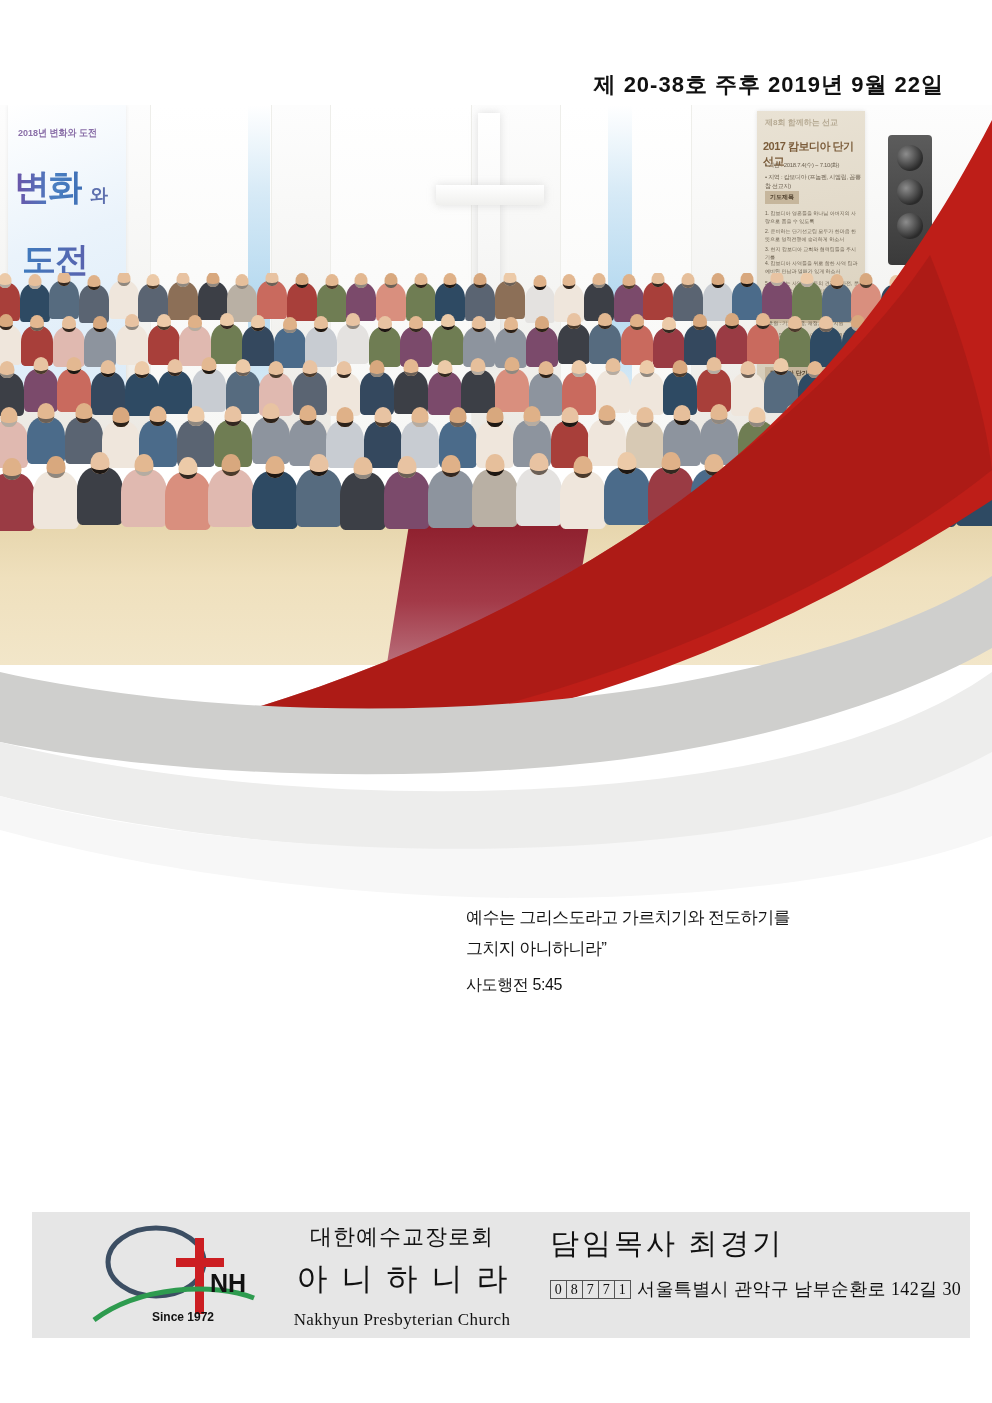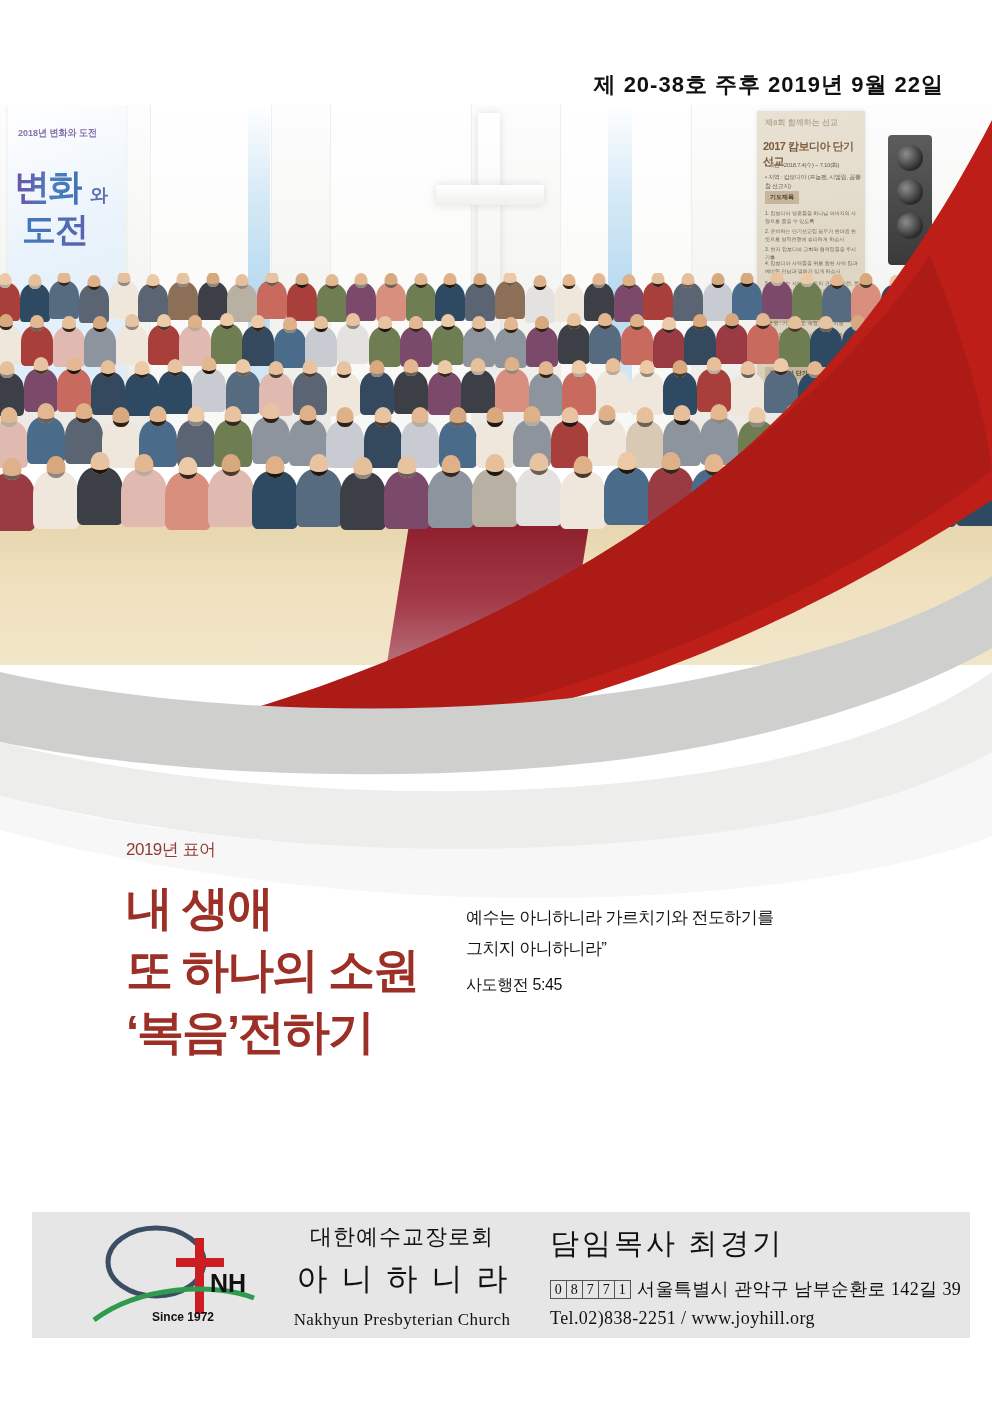--- a/index.html
+++ b/index.html
@@ -95,21 +95,21 @@
     font-size: 9px; color: #8a6fa8; font-weight: bold;
     transform: scaleY(1.1);
   }
   .banner-left .bl-main1 {
     position: absolute; left: 6px; top: 58px;
     font-size: 36px; font-weight: bold; letter-spacing: -2px;
     background: linear-gradient(90deg,#6c53a8 0%, #4a7fc1 60%, #3f6fb5 100%);
     -webkit-background-clip: text; background-clip: text; color: transparent;
   }
   .banner-left .bl-main2 {
-    position: absolute; left: 14px; top: 102px;
+    position: absolute; left: 14px; top: 132px;
     font-size: 34px; font-weight: bold; letter-spacing: -1px;
     background: linear-gradient(90deg,#3f7bbd 0%, #5a62ae 100%);
     -webkit-background-clip: text; background-clip: text; color: transparent;
   }
   .banner-left .bl-foot {
     position: absolute; left: 10px; bottom: 14px;
     font-size: 5px; color: #8e96a6; line-height: 1.5;
   }
 
   
@@ -1044,29 +1044,23 @@
 
     <path d="M992,470 C880,560 700,650 520,700 C380,738 230,756 120,742 C330,700 560,600 720,470 C800,408 880,330 930,255 C960,330 985,410 992,470 Z" fill="#9E1A15" opacity=".55"></path>
 
     <path d="M0,672 C180,712 420,720 620,692 C790,668 920,622 992,576 L992,648 C900,700 760,744 600,762 C400,784 170,776 0,742 Z" fill="#cfcfcd"></path>
 
     <path d="M0,742 C190,790 460,806 680,776 C830,756 930,716 992,672 L992,760 C900,806 770,838 600,848 C380,860 160,836 0,796 Z" fill="#ededec"></path>
 
     <path d="M0,796 C210,852 520,866 760,826 C870,808 940,780 992,752 L992,836 C900,872 740,896 560,898 C340,900 140,868 0,830 Z" fill="#f7f7f7"></path>
   </svg>
 
-  <div class="slogan">
-    <div class="year">2019년 표어</div>
-    <div class="big">내 생애</div>
-    <div class="big">또 하나의 소원</div>
-    <div class="big">‘복음’전하기</div>
-  </div>
 
   <div class="verse">
-    <div class="vline">예수는 아니하니라 가르치기와 전도하기를</div>
+    <div class="vline">예수는 그리스도라고 가르치기와 전도하기를</div>
     <div class="vline">그치지 아니하니라”</div>
     <div class="vref">사도행전 5:45</div>
   </div>
 
   <div class="footer-band">
     <div class="footer-inner">
 
       <div class="logo-wrap">
         <svg class="logo-svg" width="175" height="110" viewBox="0 0 175 110">
           <ellipse cx="72" cy="42" rx="48" ry="34" fill="none" stroke="#3C4E63" stroke-width="5"></ellipse>
@@ -1087,21 +1081,20 @@
       <div class="contact">
         <div class="pastor">담임목사 최경기</div>
         <div class="addr">
           <span class="zipbox" id="zipbox">
               <span>0</span>
               <span>8</span>
               <span>7</span>
               <span>7</span>
               <span>1</span>
             </span>
-          <span>서울특별시 관악구 남부순환로 142길 39</span>
+          <span>서울특별시 관악구 남부순환로 142길 30</span>
         </div>
-        <div class="tel">Tel.02)838-2251 / www.joyhill.org</div>
       </div>
 
     </div>
   </div>
 
 </div>
 
 </body></html>

